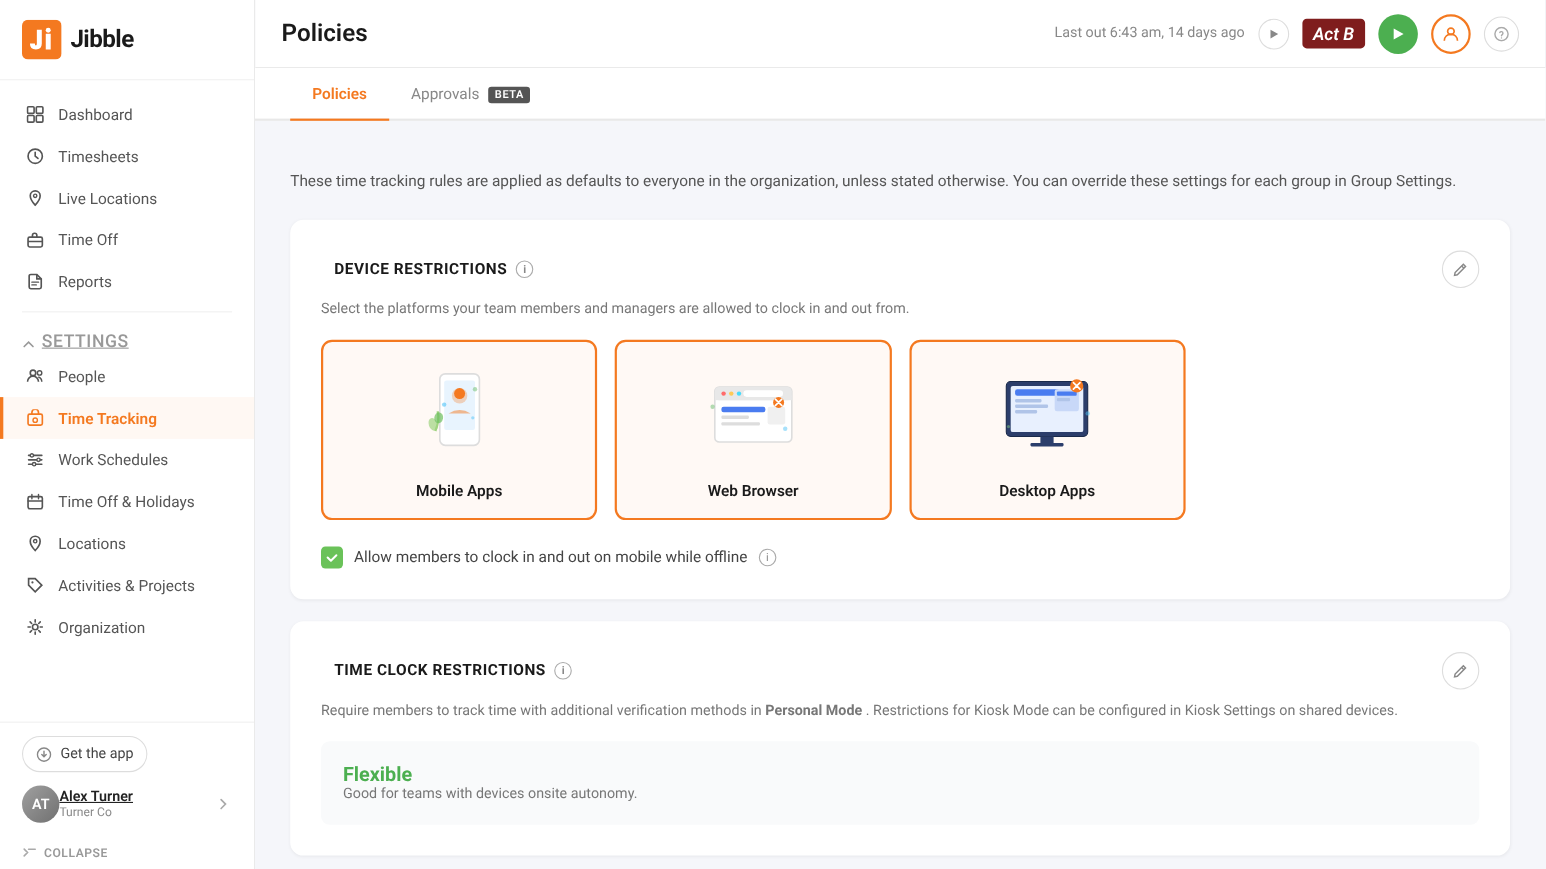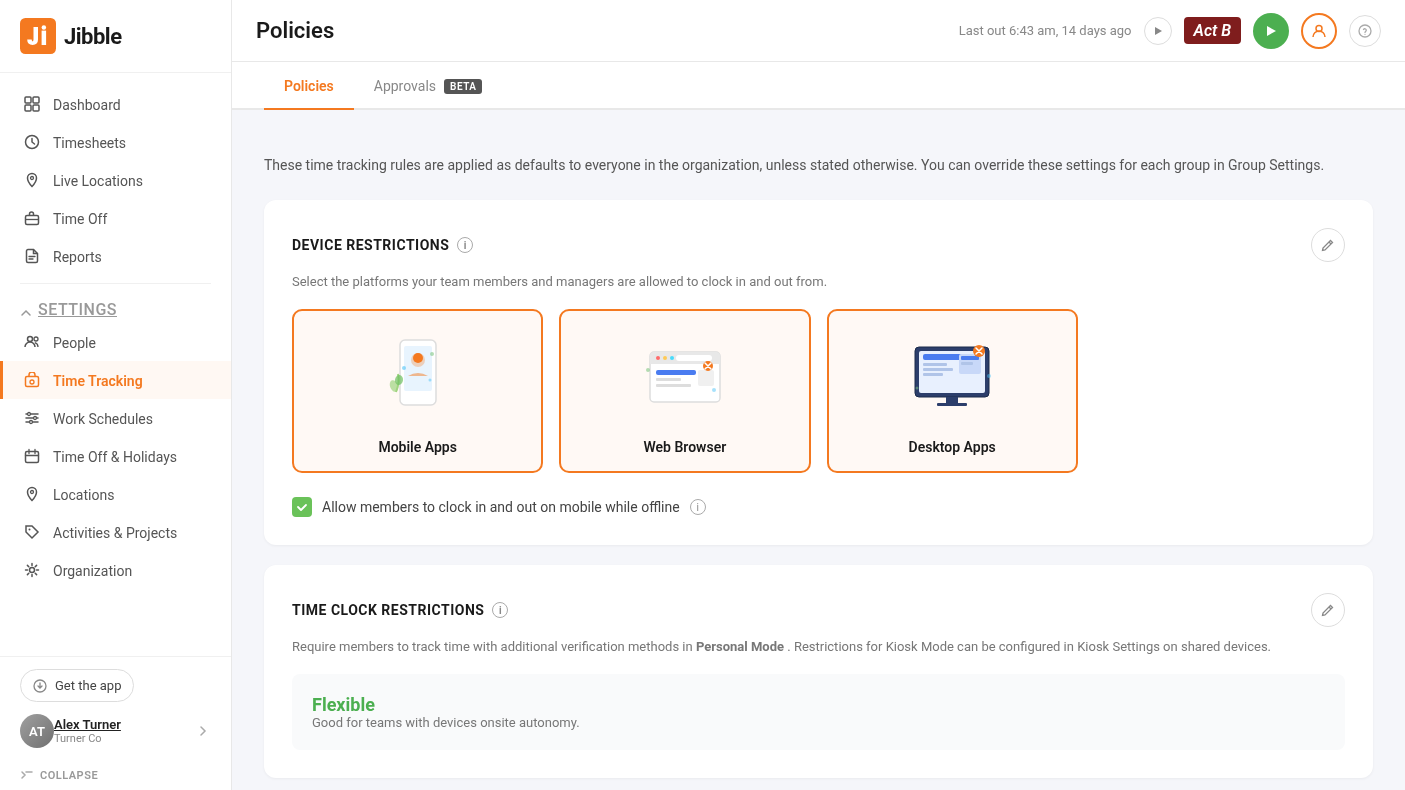--- a/index.html
+++ b/index.html
@@ -275,20 +275,21 @@
       border-radius: 12px;
       padding: 28px;
       margin-bottom: 20px;
       box-shadow: 0 1px 3px rgba(0,0,0,0.05);
     }
     .card-header {
       display: flex;
       align-items: center;
       justify-content: space-between;
       margin-bottom: 12px;
+      margin-left: 12px;
     }
     .card-title {
       font-size: 14px;
       font-weight: 700;
       color: #1a1a1a;
       letter-spacing: 0.5px;
       display: flex;
       align-items: center;
       gap: 8px;
     }

